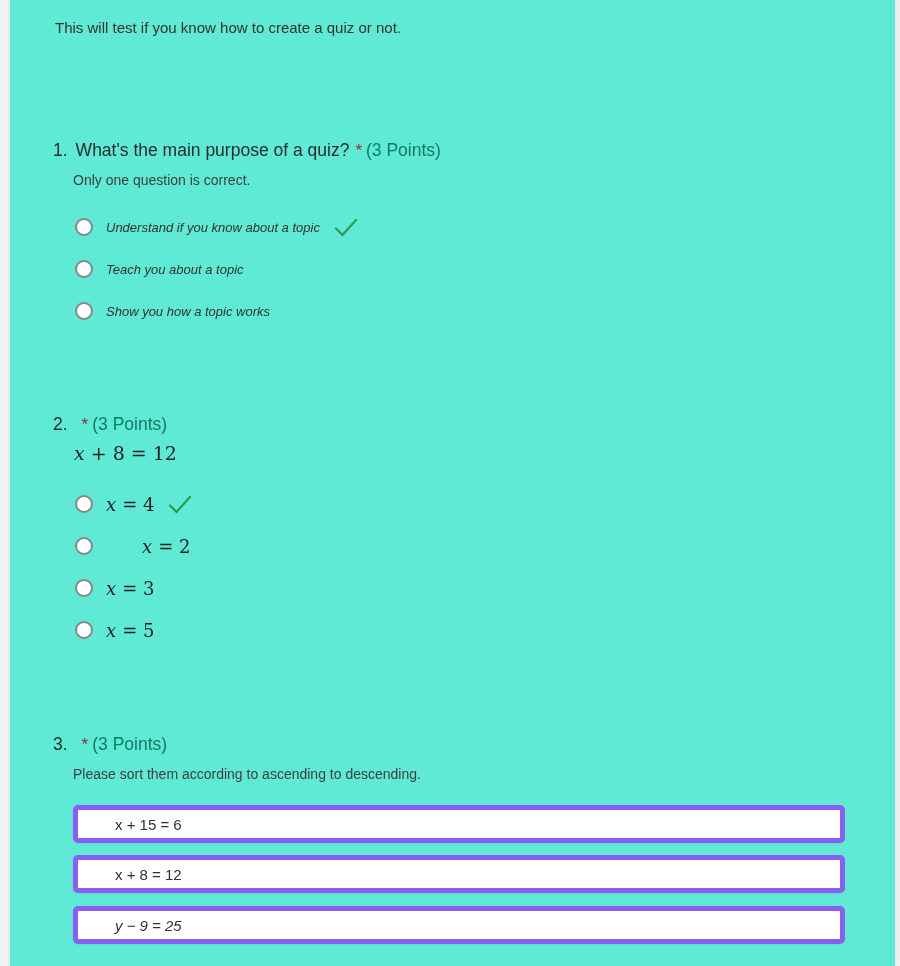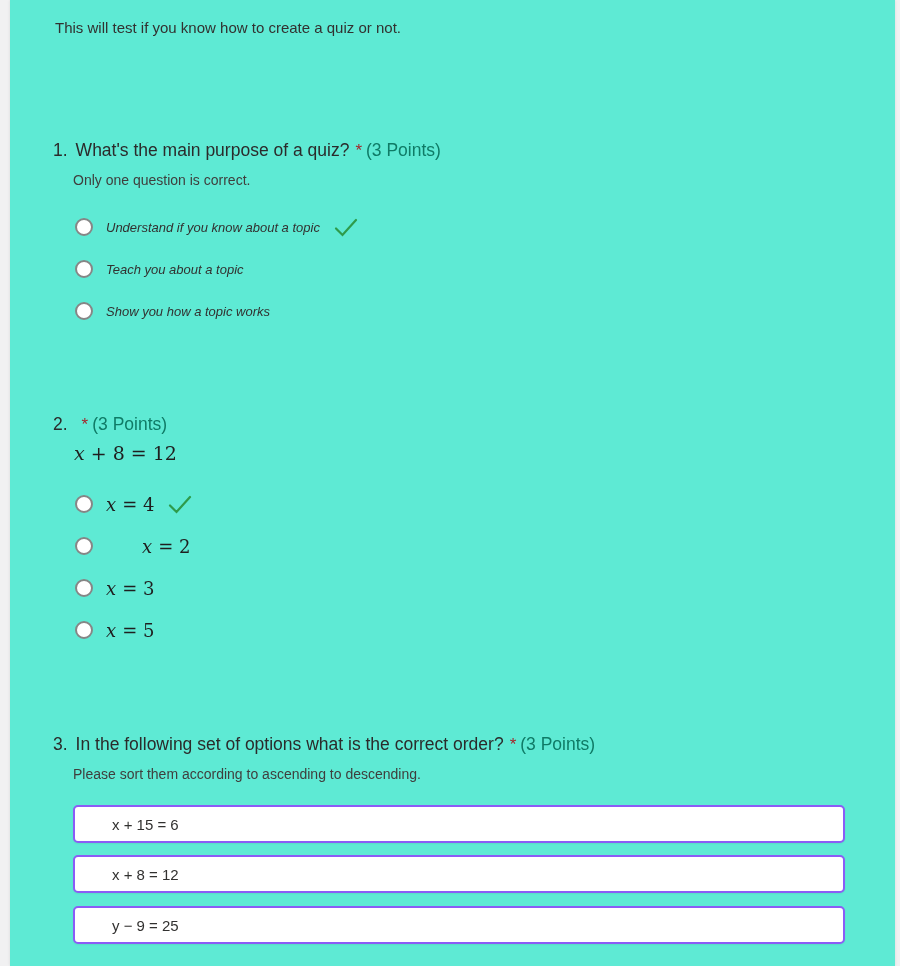--- a/index.html
+++ b/index.html
@@ -90,21 +90,21 @@
   .check-icon {
     margin-left: 13px;
     display: inline-flex;
     align-items: center;
   }
   .sort-item {
     position: absolute;
     left: 63px;
     width: 772px; height: 38px;
     background: #ffffff;
-    border: 2px solid #8b5cf6;
+    border: 5px solid #8b5cf6;
     border-radius: 5px;
     box-shadow: 0 1px 2px rgba(0,0,0,0.06);
     display: flex;
     align-items: center;
     padding-left: 37px;
     font-size: 15px;
     color: #323130;
     cursor: grab;
   }
   
@@ -115,21 +115,21 @@
   #q1-opt2  { top: 299px; }
   #q2-title { left: 43px; top: 413px; }
   #q2-opt0  { top: 492px; }
   #q2-opt1  { top: 534px; gap: 36px; }
   #q2-opt2  { top: 576px; }
   #q2-opt3  { top: 618px; }
   #q3-title { left: 43px; top: 733px; }
   #q3-sub   { top: 765px; }
   #q3-item0 { top: 805px; }
   #q3-item1 { top: 855px; }
-  #q3-item2 { top: 906px; }
+  #q3-item2 { top: 906px; font-style: italic; }
 </style>
 </head>
 <body>
 
 <div class="card">
 
   <div class="description">This will test if you know how to create a quiz or not.</div>
 
   <div class="q-title-row" id="q1-title">
     <span class="q-number">1.</span>
@@ -183,21 +183,20 @@
     <span class="radio"></span>
     <span class="math-label"><span class="var">x</span><span>= 3</span></span>
   </div>
   <div class="option-row" id="q2-opt3">
     <span class="radio"></span>
     <span class="math-label"><span class="var">x</span><span>= 5</span></span>
   </div>
 
   <div class="q-title-row" id="q3-title">
     <span class="q-number">3.</span>
-    <span>In the following set of options what is the correct order?</span>
     <span class="required-asterisk">*</span>
     <span class="points-label">(3 Points)</span>
   </div>
   <div class="q-subtitle" id="q3-sub">Please sort them according to ascending to descending.</div>
 
   <div class="sort-item" id="q3-item0">
     <span>x + 15 = 6</span>
   </div>
   <div class="sort-item" id="q3-item1">
     <span>x + 8 = 12</span>

